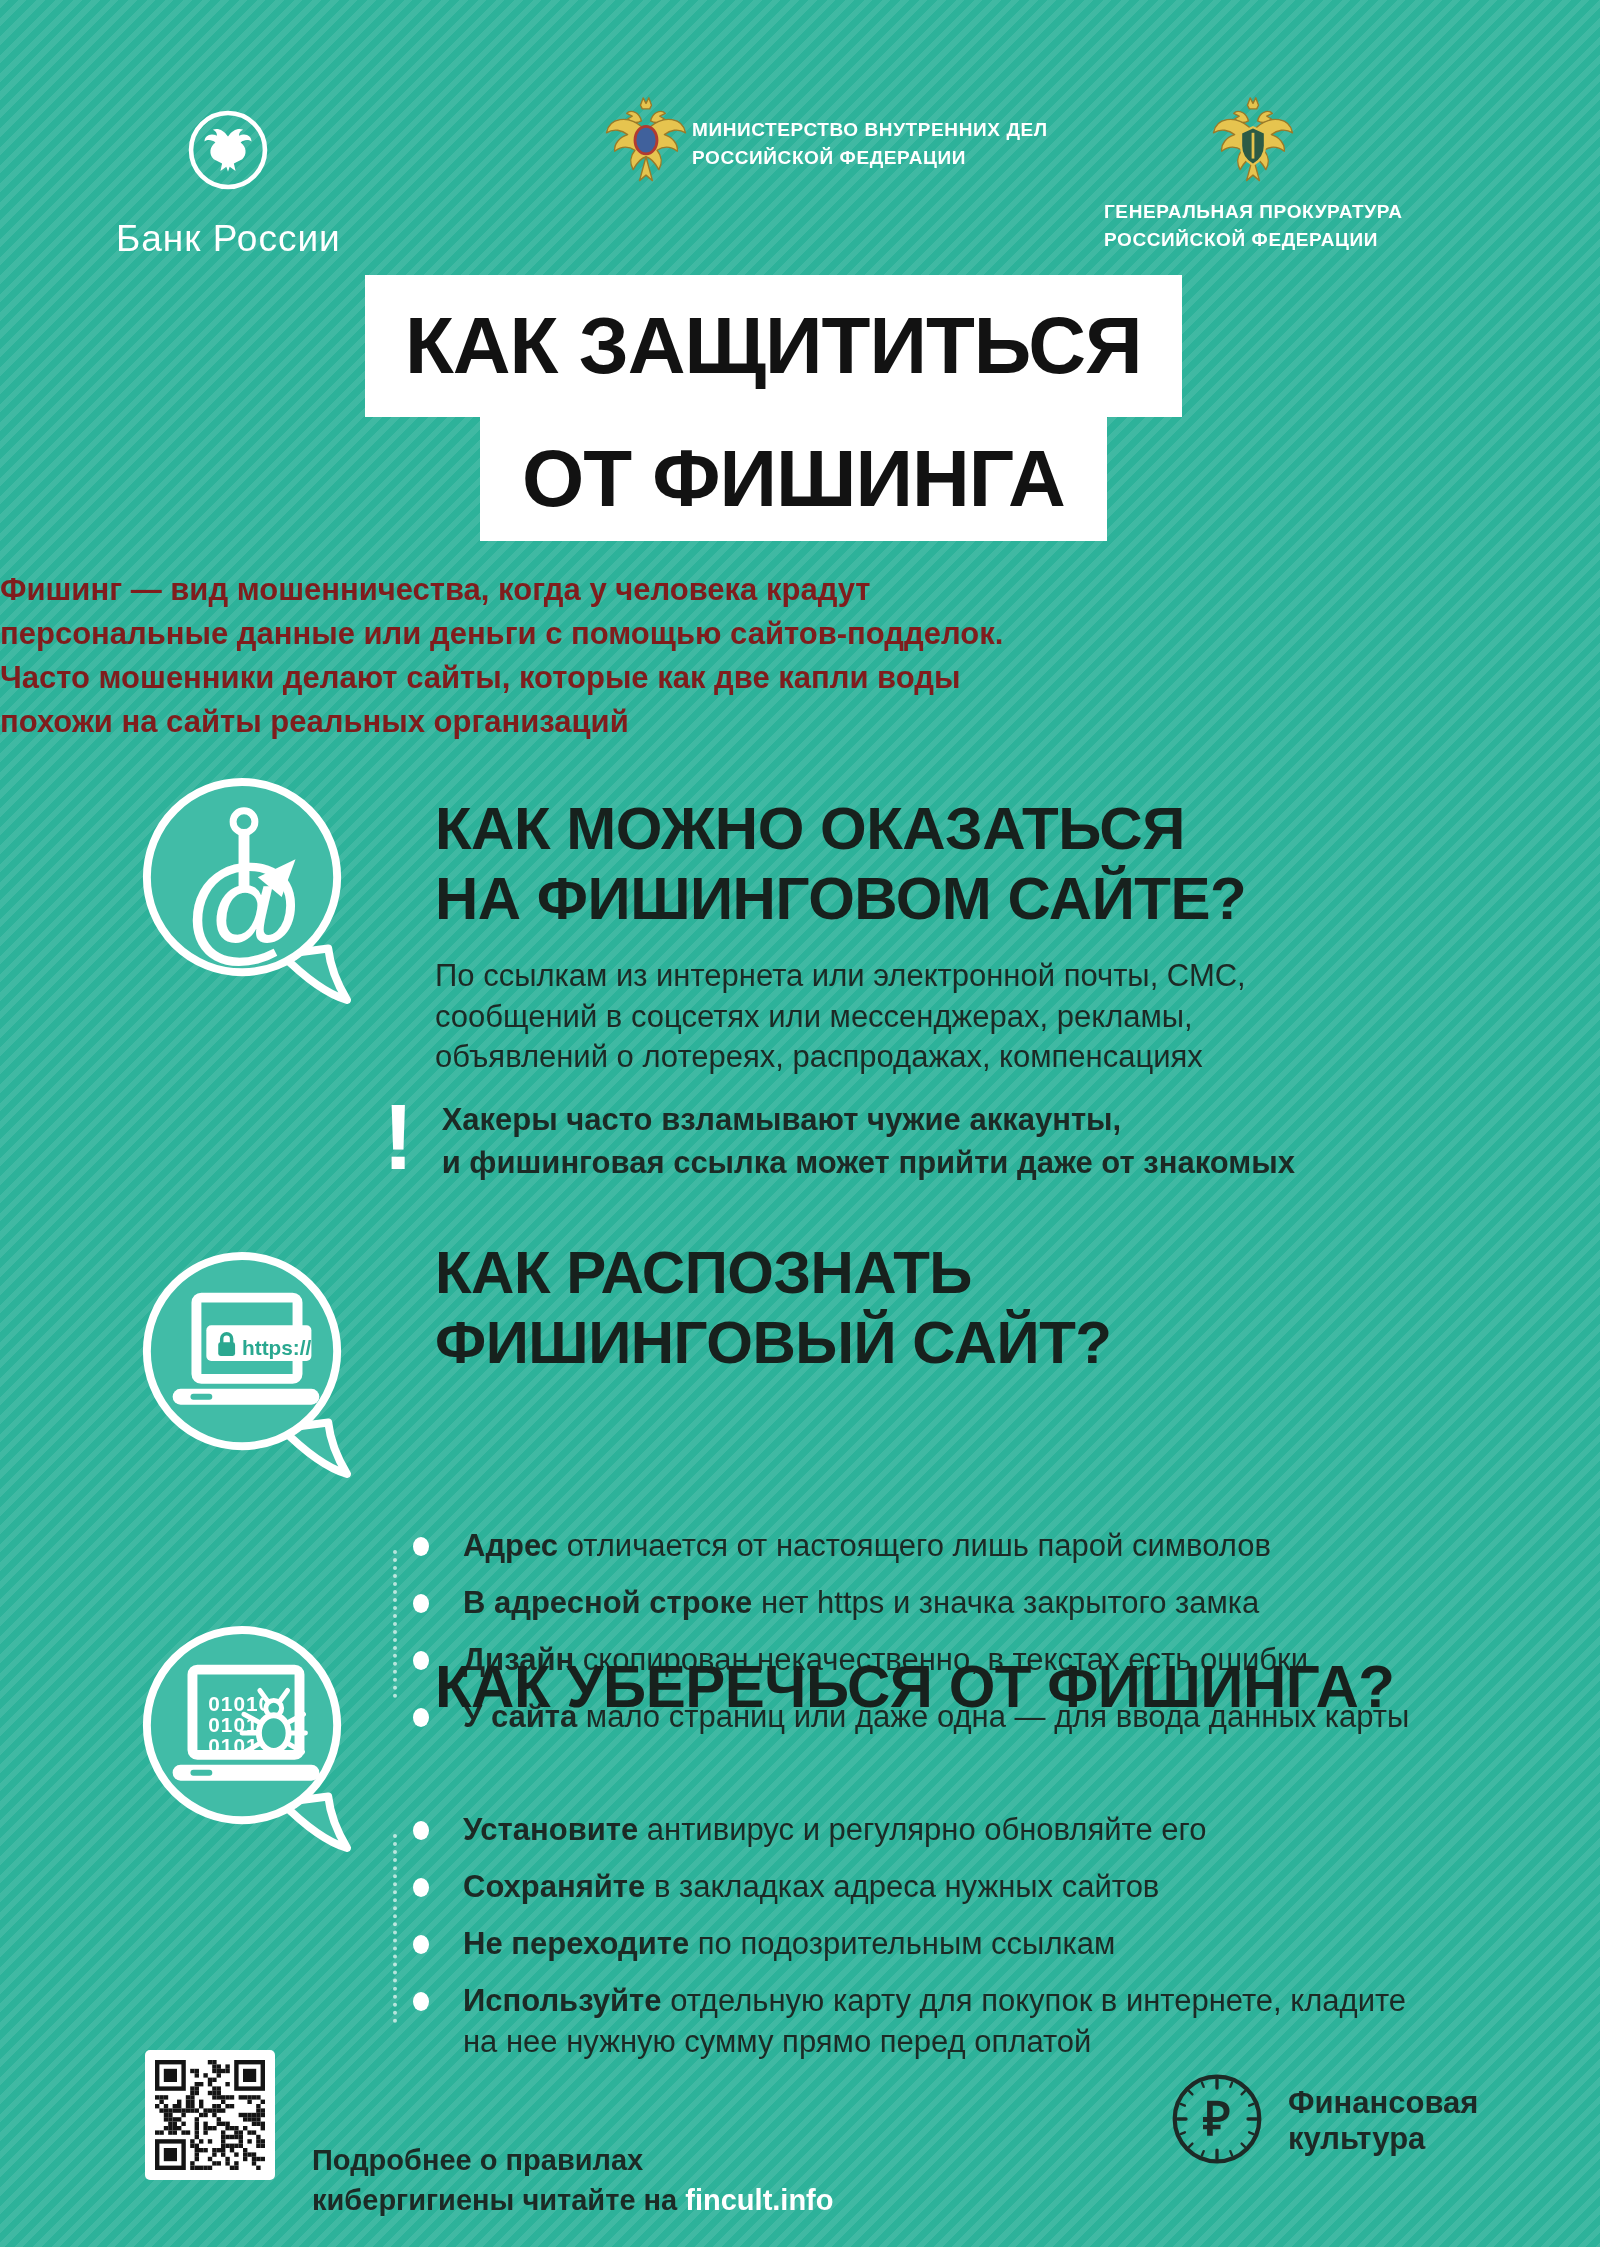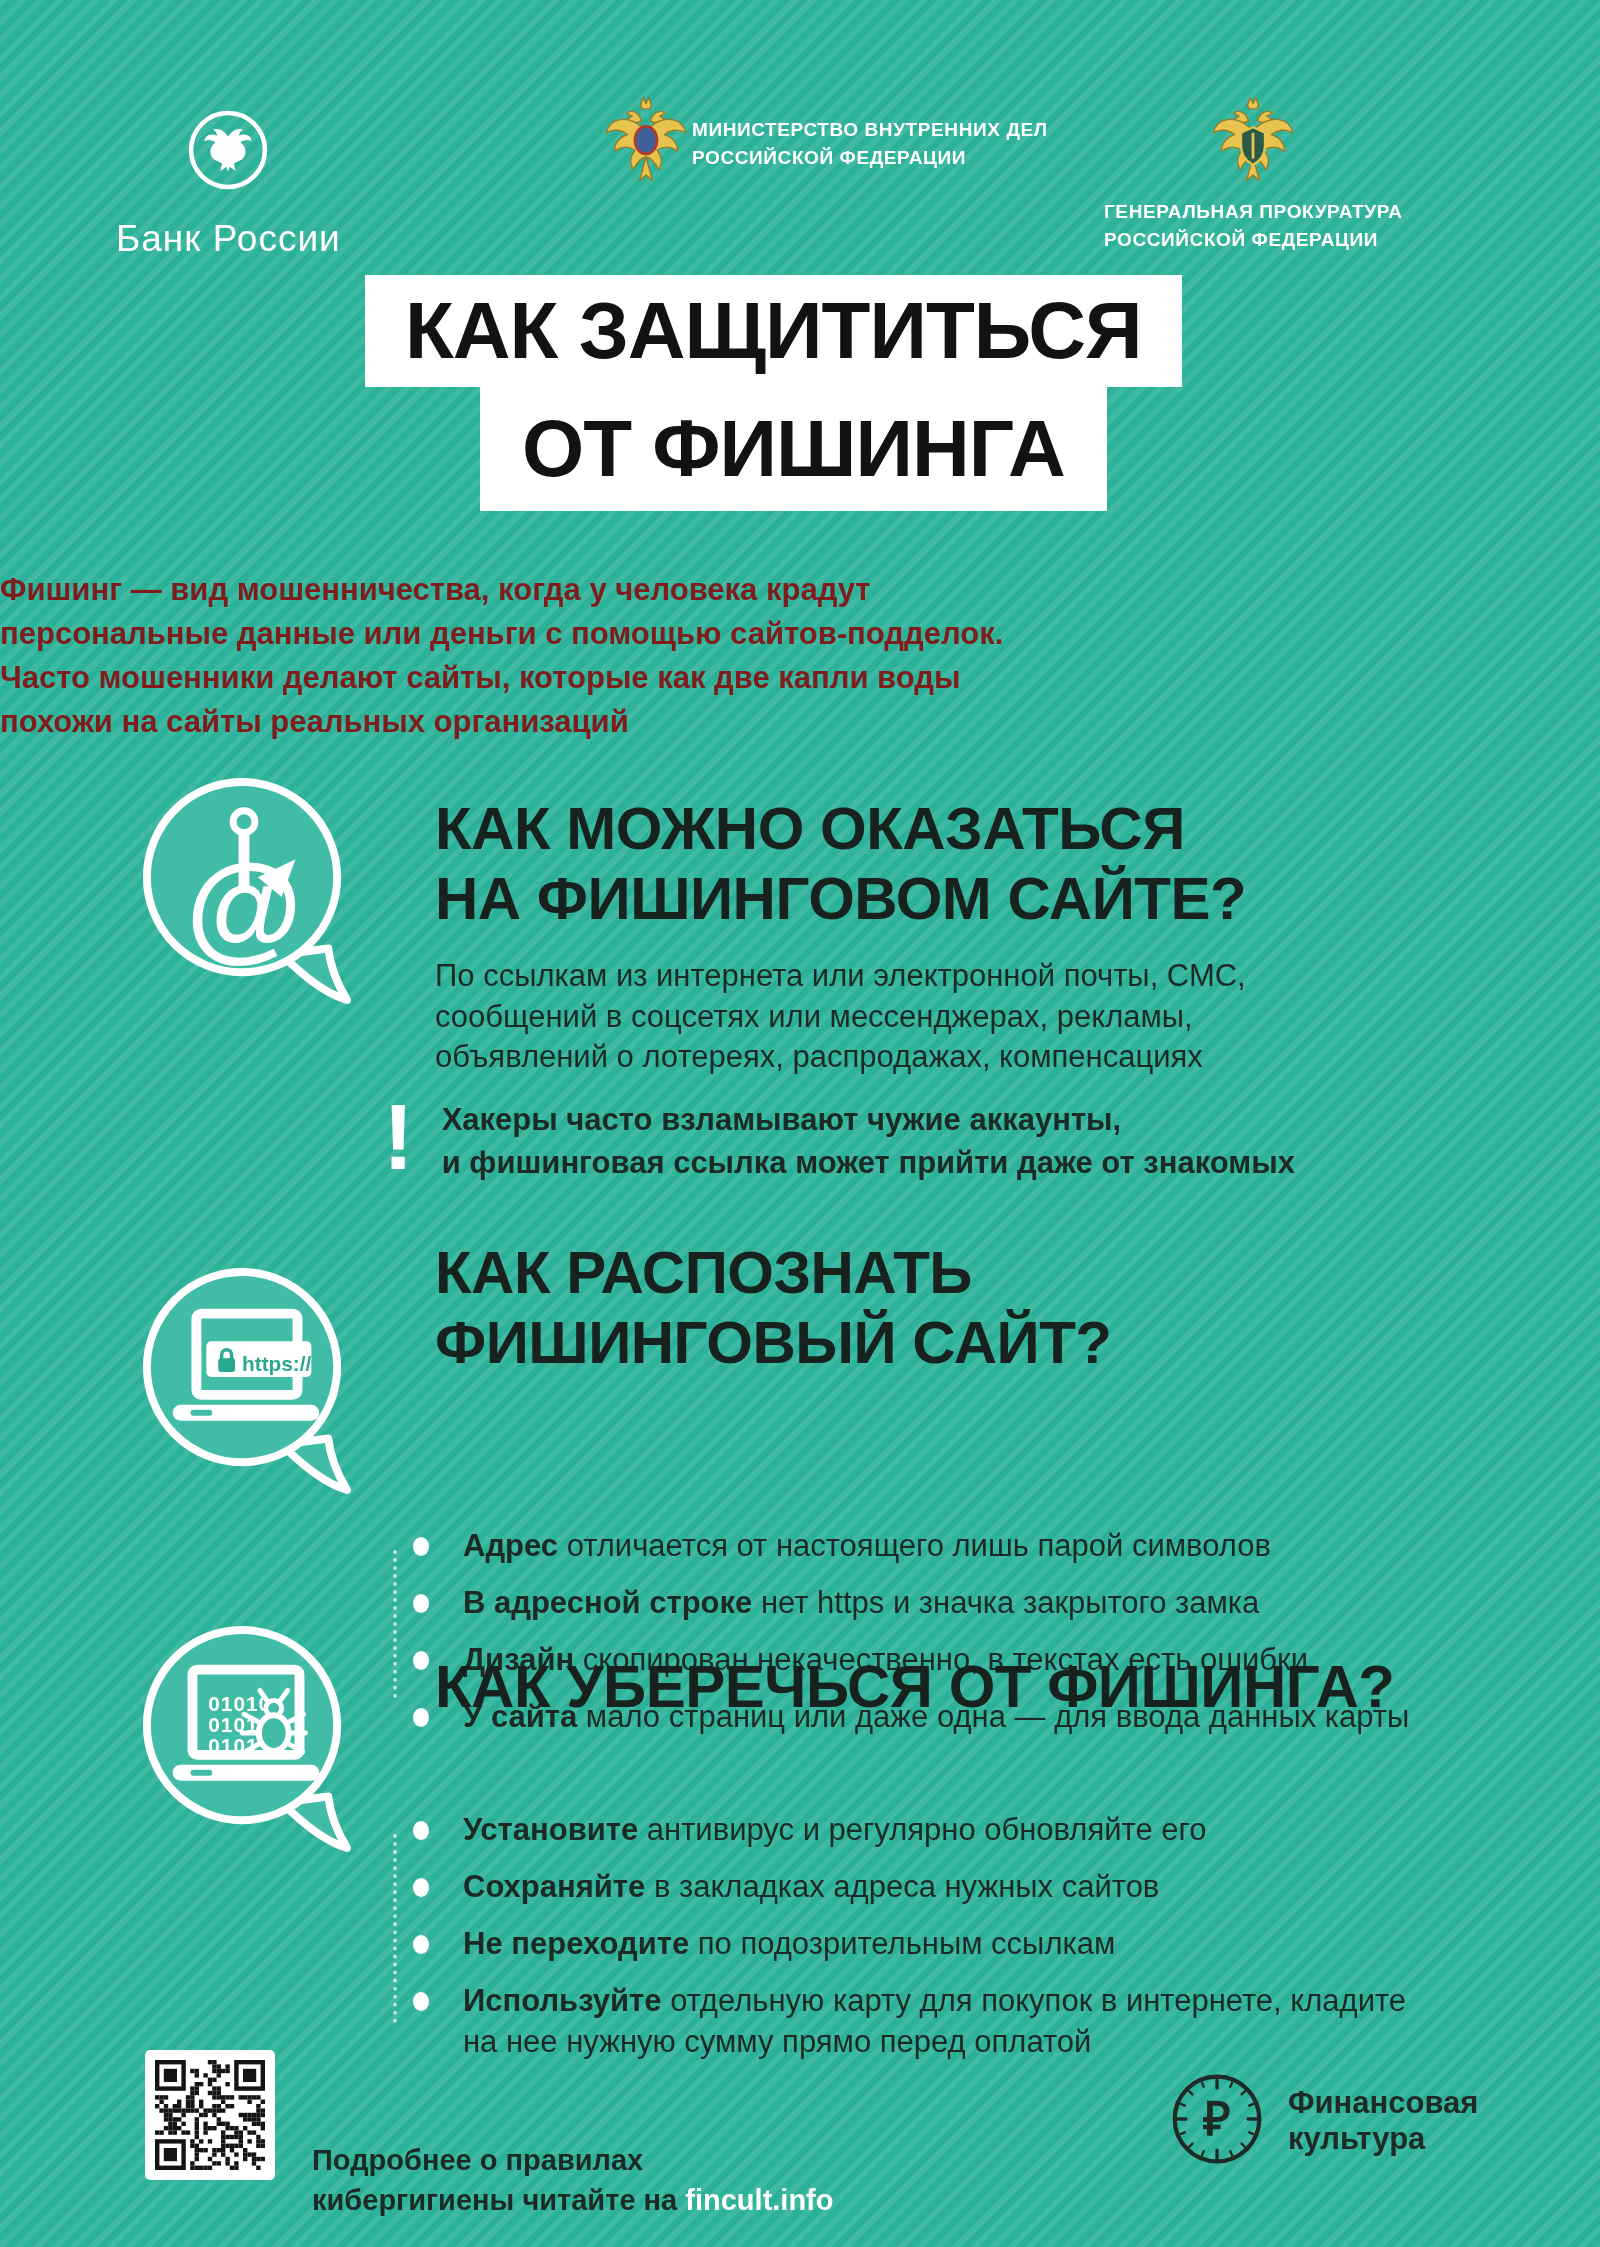--- a/index.html
+++ b/index.html
@@ -18,21 +18,21 @@
   .logo-mvd{left:600px;top:90px;}
   .logo-gp{left:1104px;top:90px;flex-direction:column;}
   .agency-lines{color:#fff;font-size:19px;font-weight:700;line-height:1.45;letter-spacing:0.6px;}
 
   
   .title{left:365px;top:275px;}
   .title .row{line-height:0;}
   .title .blk{
     display:inline-block;background:#ffffff;color:#121212;
     font-weight:700;font-size:80px;line-height:1.0;letter-spacing:-1px;
-    padding:16px 40px;white-space:nowrap;
+    padding:31px 40px;white-space:nowrap;
   }
   .title .row2 .blk{margin-left:115px;padding:22px 42px;}
 
   
   .intro{top:568px;left:0;width:100%;text-align:left;
     color:#7f1d1d;font-size:31px;font-weight:700;line-height:1.42;}
 
   
   .section{left:0;width:100%;}
   .bubble{position:absolute;left:133px;top:0;width:222px;height:246px;}
@@ -57,21 +57,21 @@
   ul.bullets li::before{
     content:"";position:absolute;left:-50px;top:11px;width:16px;height:19px;
     background:#fff;border-radius:50%;
   }
   ul.bullets .lead{font-weight:700;}
 
   .sec1{top:770px;height:470px;}
   .sec1 .content{top:12px;margin-top:12px;}
   .sec1 .warning{top:322px;}
   .sec2{top:1238px;height:380px;}
-  .sec2 .bubble{top:22px;}
+  .sec2 .bubble{top:6px;}
   .sec2 ul.bullets{margin-top:148px;}
   .sec3{top:1618px;height:400px;}
   .sec3 .content{top:34px;}
   .sec3 ul.bullets{margin-top:88px;}
 
   
   .qr{left:145px;top:2050px;width:130px;height:130px;background:#fff;border-radius:5px;
       box-sizing:border-box;padding:10px;}
   .footnote{left:312px;top:2140px;color:#1c2a25;font-size:29px;font-weight:700;line-height:1.38;}
   .footnote .link{color:#ffffff;}

